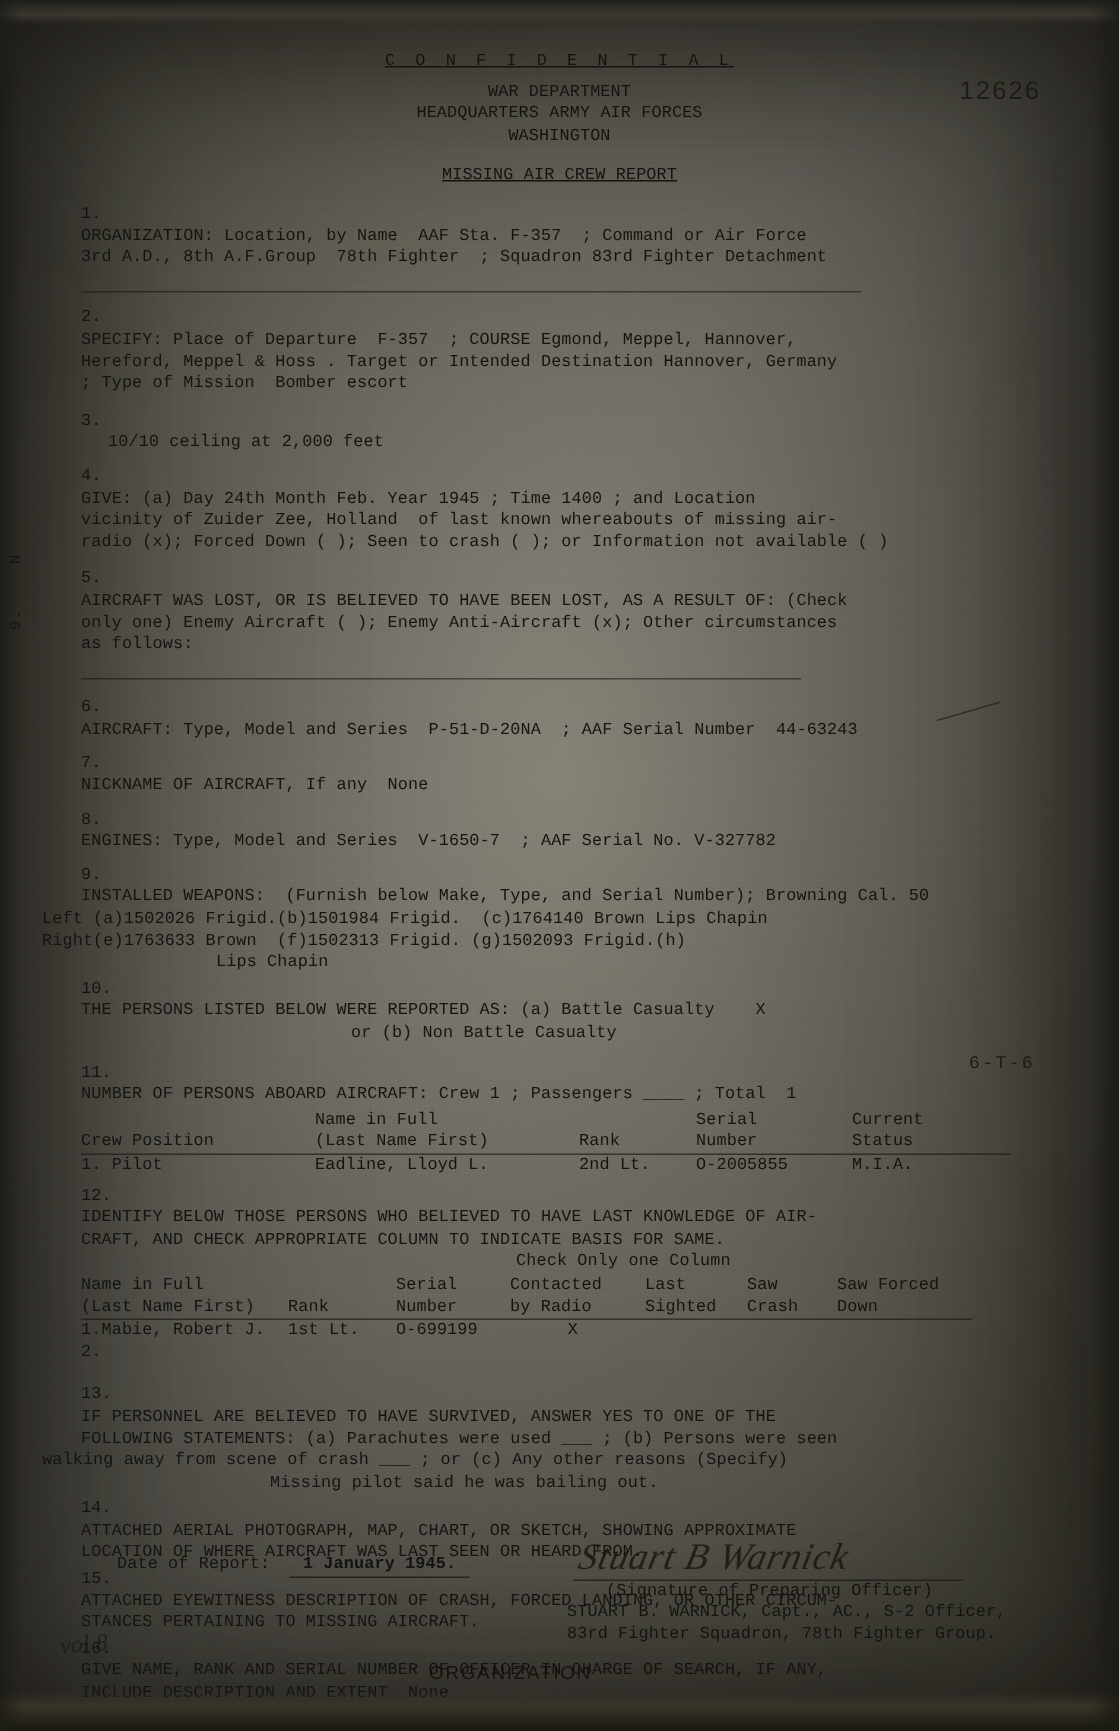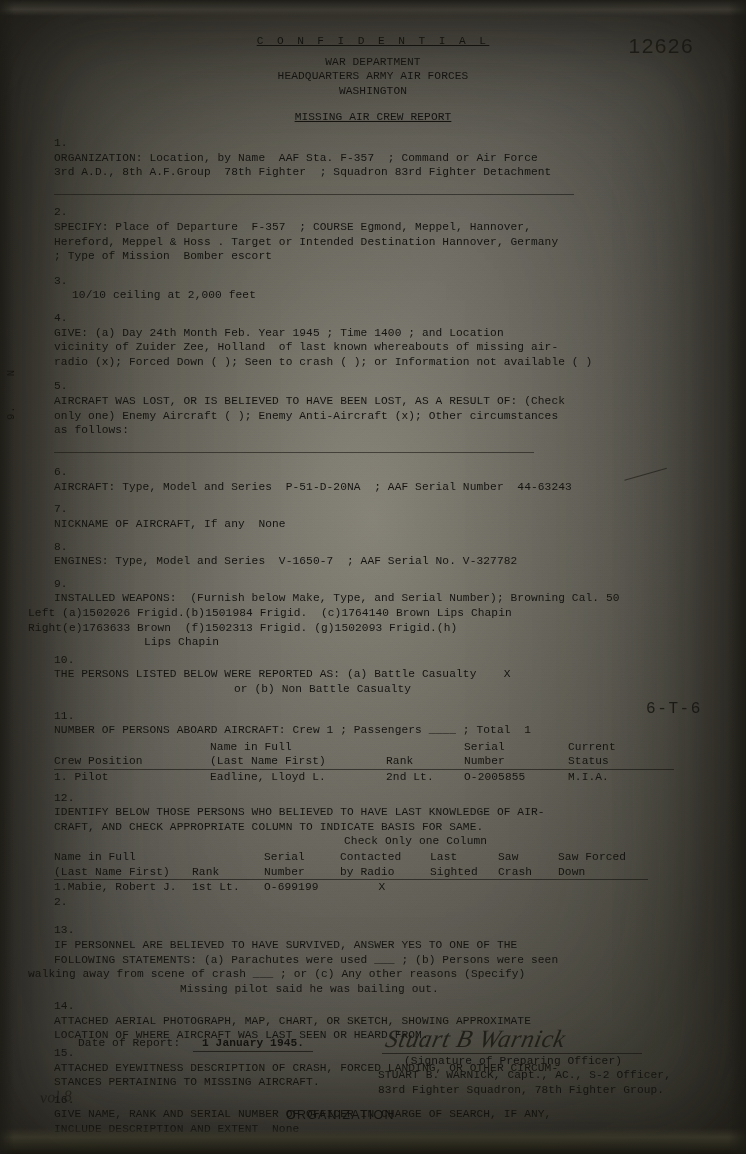--- a/index.html
+++ b/index.html
@@ -88,23 +88,23 @@
     font-weight: bold;
   }
 
   .hdr-title { margin-top: 20px; text-align: center; }
   .hdr2 { margin-top: 6px; }
   .hdr3 { margin-top: 12px; }
 
   #stamp {
     position: absolute;
     right: 34px;
-    top: 25px;
+    top: 40px;
     font-family: "Liberation Sans", sans-serif;
-    font-size: 21px;
+    font-size: 17px;
     letter-spacing: 1.4px;
     color: #1a1812;
     opacity: 0.82;
   }
 
   .items {
     position: absolute;
     left: 36px;
     top: 122px;
     width: 646px;
@@ -194,21 +194,21 @@
     font-family: "Liberation Serif", serif;
     font-style: italic;
     font-size: 16px;
     opacity: 0.6;
     transform: rotate(-4deg);
   }
   .mark-6t6 {
     position: absolute;
     left: 628px;
     top: 688px;
-    font-size: 16px;
+    font-size: 12px;
     letter-spacing: 1.6px;
     opacity: 0.85;
   }
   .strike {
     position: absolute;
     left: 604px;
     top: 448px;
     width: 44px;
     height: 12px;
     border-bottom: 1.6px solid rgba(25,23,18,0.6);

